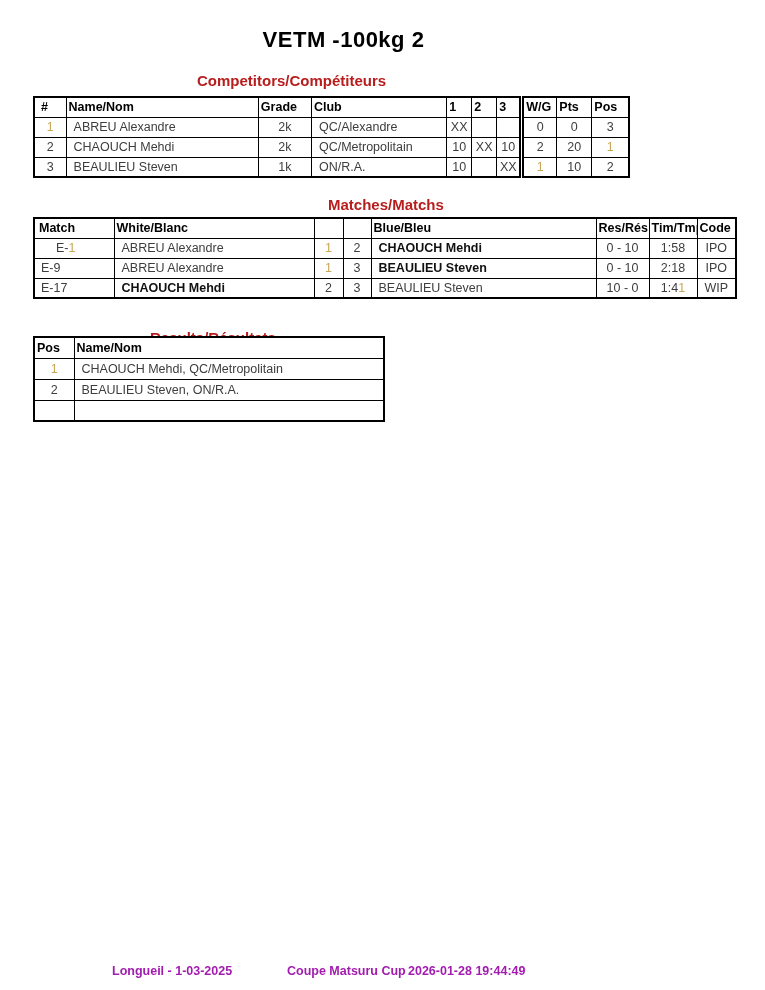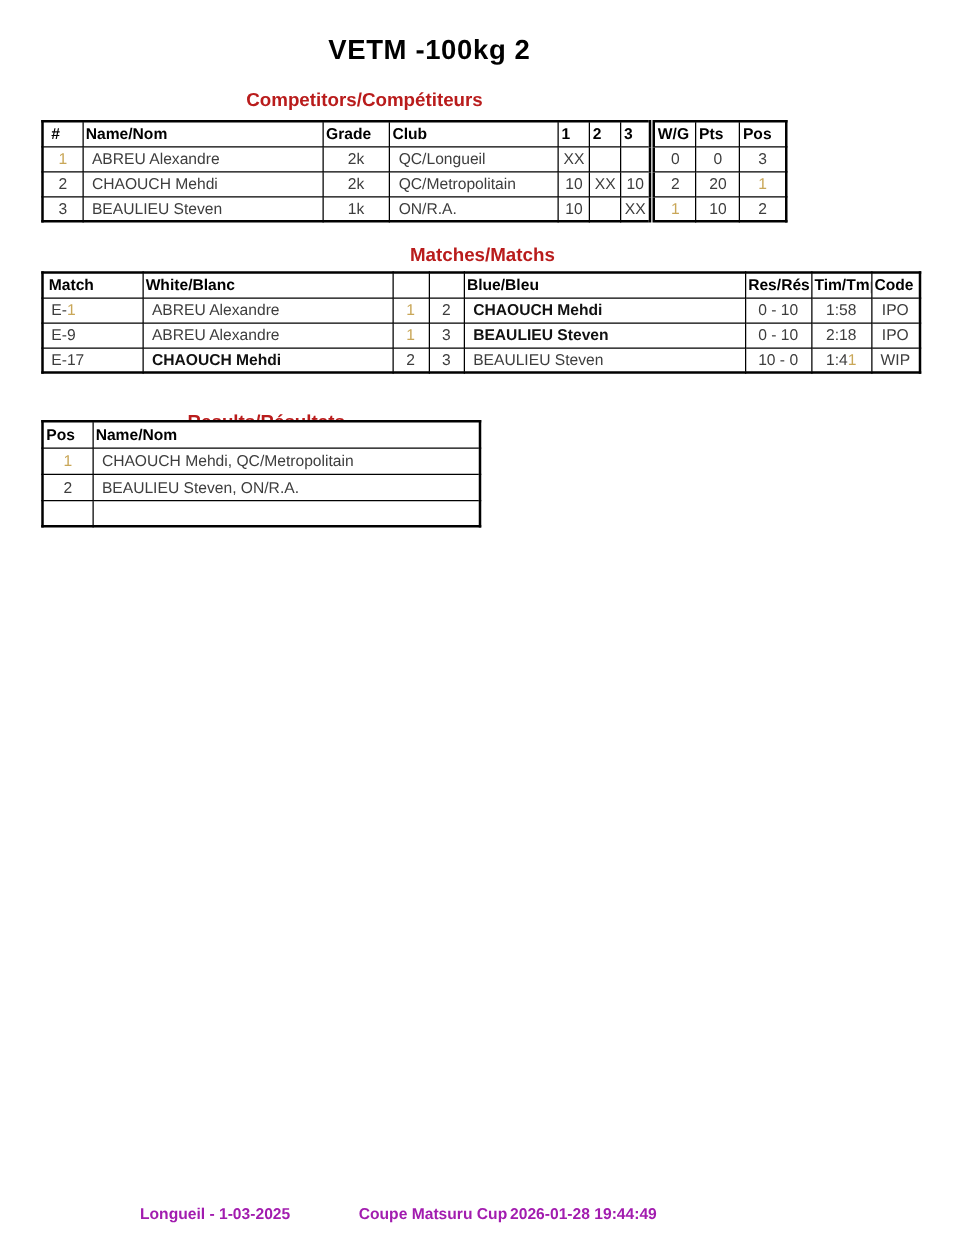--- a/index.html
+++ b/index.html
@@ -106,21 +106,21 @@
       <th>2</th>
       <th>3</th>
       <th class="sep">W/G</th>
       <th>Pts</th>
       <th>Pos</th>
     </tr>
     <tr>
       <td class="ac dv"><span></span><span style="color: rgb(201, 167, 88);">1</span></td>
       <td class="al dv">ABREU Alexandre</td>
       <td class="ac dv">2k</td>
-      <td class="al dv">QC/Longueil</td>
+      <td class="al dv">QC/Alexandre</td>
       <td class="ac dv">XX</td>
       <td class="ac dv"></td>
       <td class="ac dv"></td>
       <td class="ac dv sep">0</td>
       <td class="ac dv">0</td>
       <td class="ac dv">3</td>
     </tr>
     <tr>
       <td class="ac dv">2</td>
       <td class="al dv">CHAOUCH Mehdi</td>
@@ -165,21 +165,21 @@
       <th class="al" style="padding-left:4px">Match</th>
       <th>White/Blanc</th>
       <th></th>
       <th></th>
       <th>Blue/Bleu</th>
       <th>Res/Rés</th>
       <th>Tim/Tmp</th>
       <th>Code</th>
     </tr>
     <tr>
-      <td class="al dv" style="padding-left:6px"><span>E-</span><span style="color: rgb(201, 167, 88);">1</span></td>
+      <td class="al dv" style="padding-left:21px"><span>E-</span><span style="color: rgb(201, 167, 88);">1</span></td>
       <td class="al dv">ABREU Alexandre</td>
       <td class="ac dv"><span></span><span style="color: rgb(201, 167, 88);">1</span></td>
       <td class="ac dv">2</td>
       <td class="al dv win">CHAOUCH Mehdi</td>
       <td class="ac dv">0 - 10</td>
       <td class="ac dv">1:58</td>
       <td class="ac dv">IPO</td>
     </tr>
     <tr>
       <td class="al dv" style="padding-left:6px">E-9</td>

